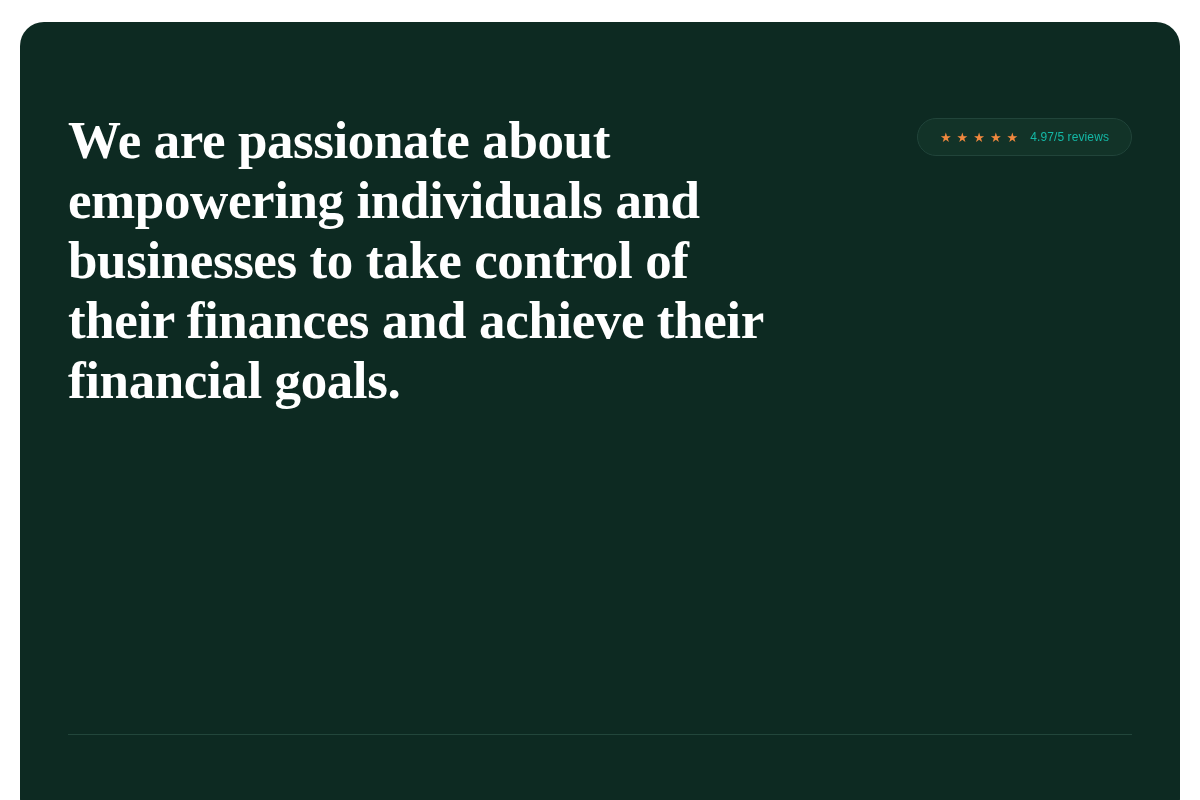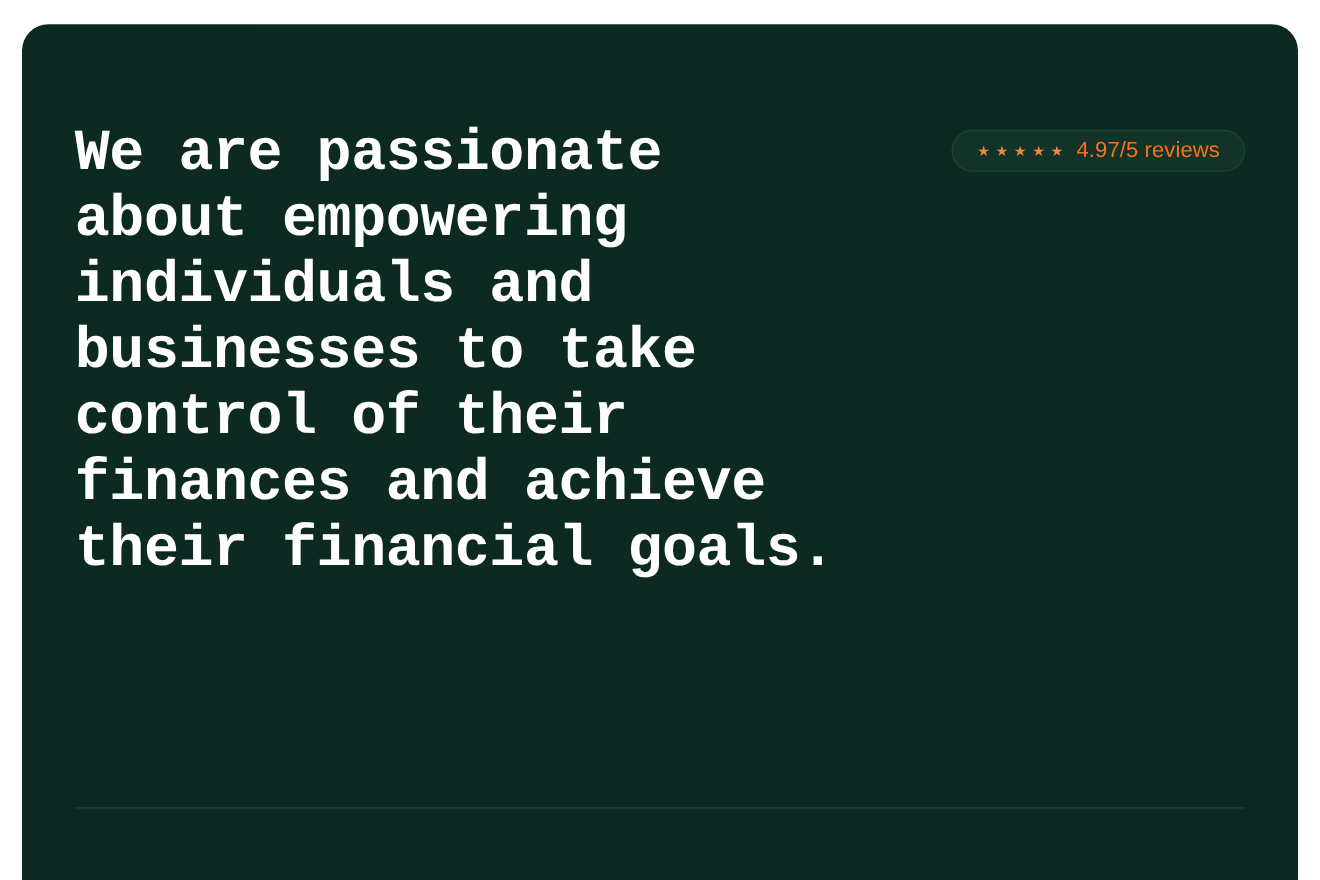--- a/index.html
+++ b/index.html
@@ -67,34 +67,34 @@
     line-height: 1;
   }
 
   .star {
     color: #f0883e;
     font-size: 13px;
     line-height: 1;
   }
 
   .rating-text {
-    color: #f97316;
-    font-size: 20px;
+    color: #14b8a6;
+    font-size: 12px;
     line-height: 1;
     letter-spacing: 0.1px;
   }
 
   
   .hero-heading {
     position: absolute;
     left: 0;
     top: 88px;                
     width: 700px;
     color: #ffffff;
-    font-family: Liberation Mono, monospace;
+    font-family: Liberation Serif, serif;
     font-size: 53px;
     font-weight: 700;
     line-height: 60px;
     letter-spacing: -0.4px;
     font-stretch: condensed;
   }
 
   
   .hero-paragraph {
     position: absolute;

